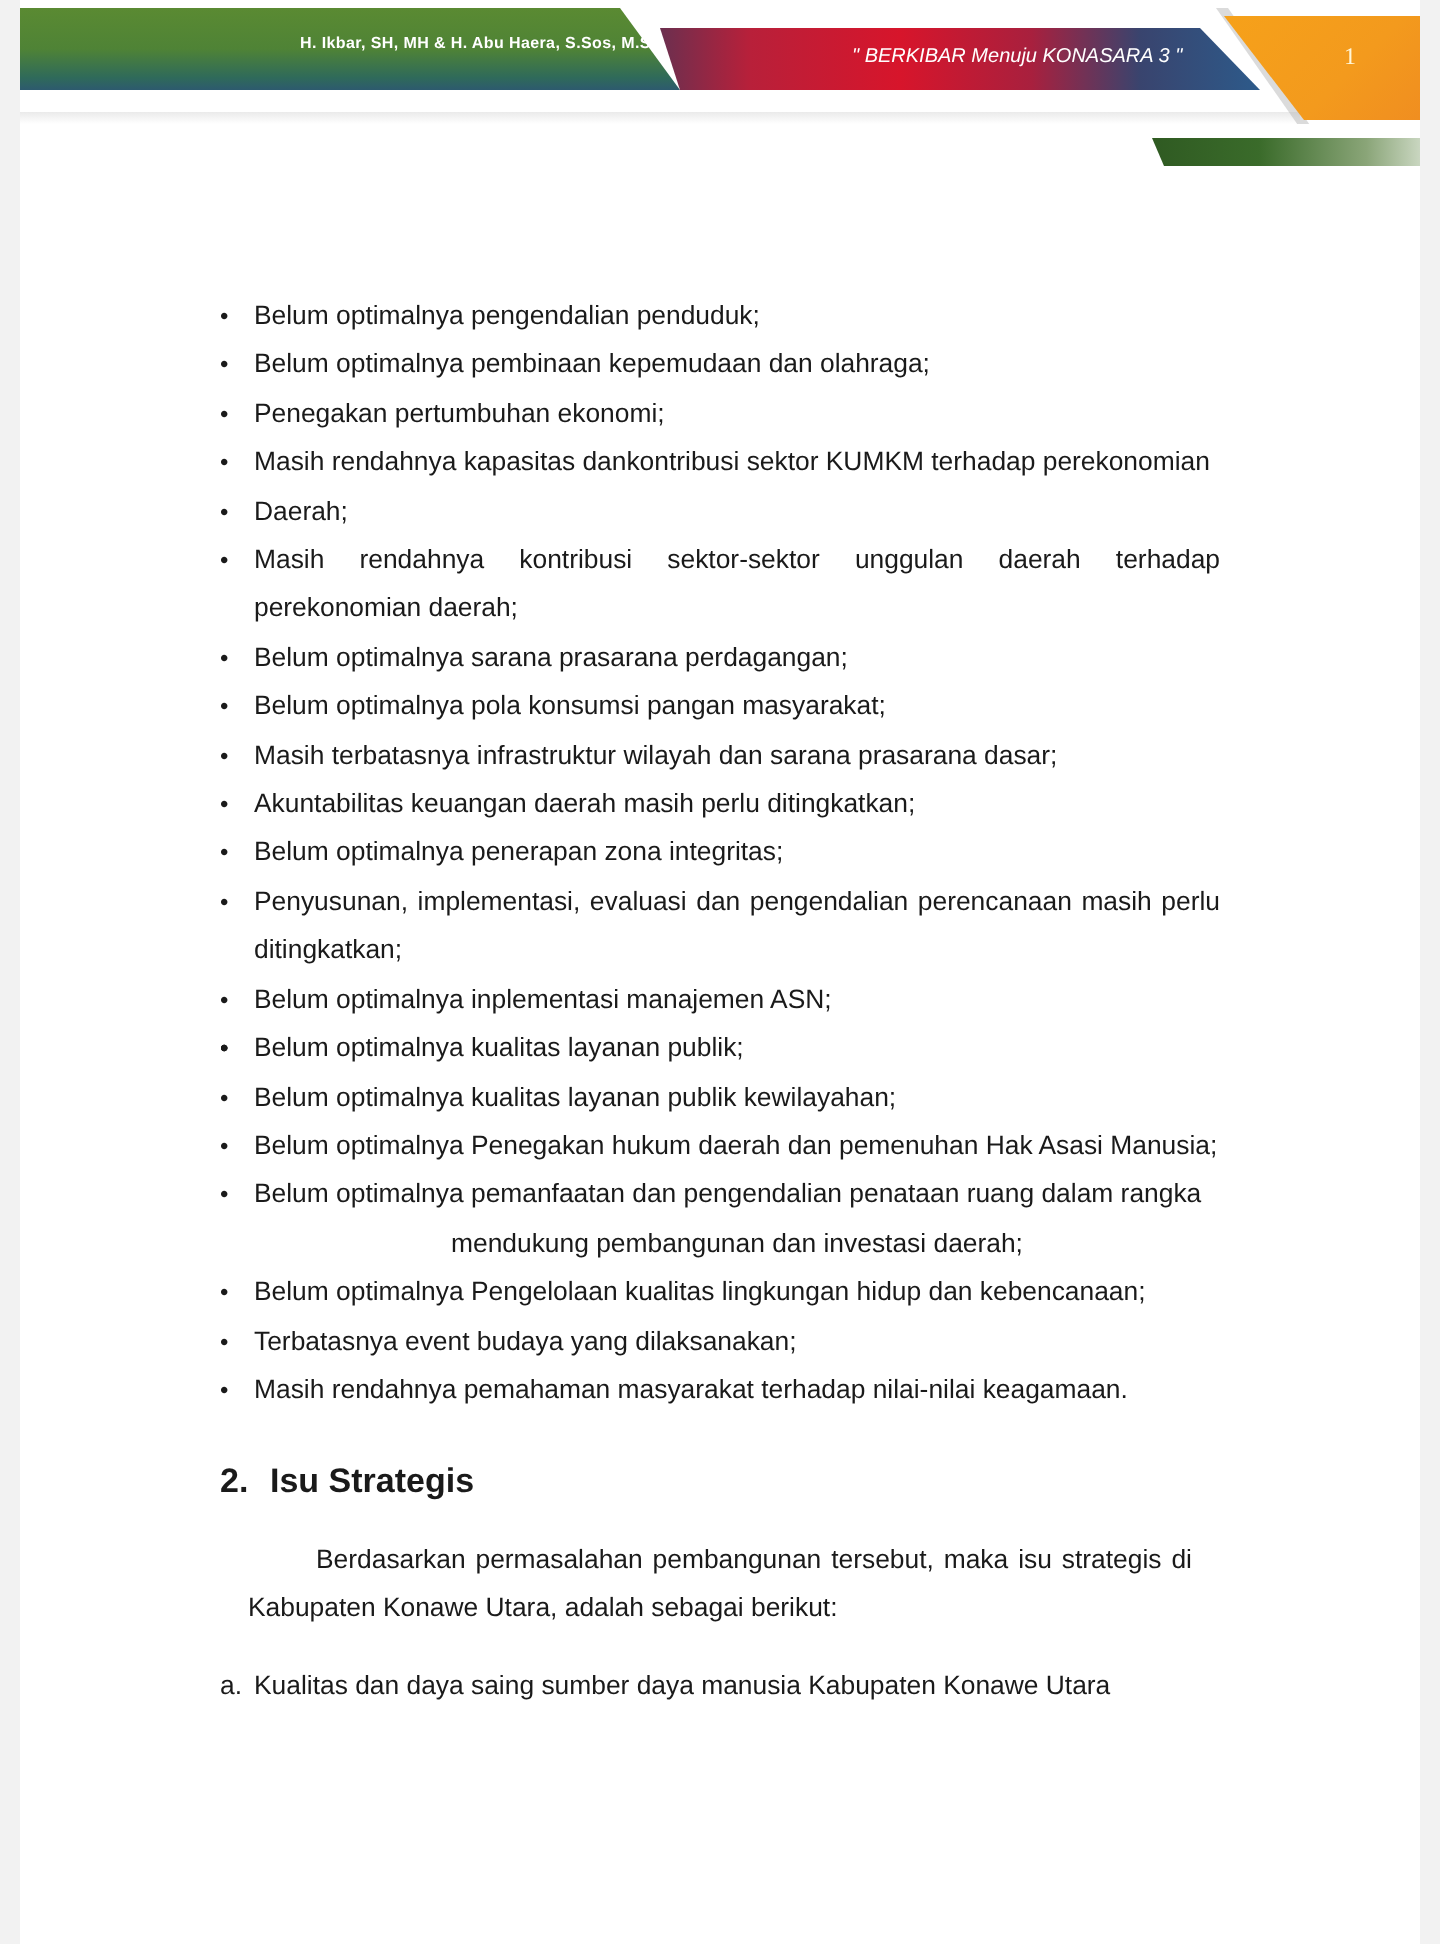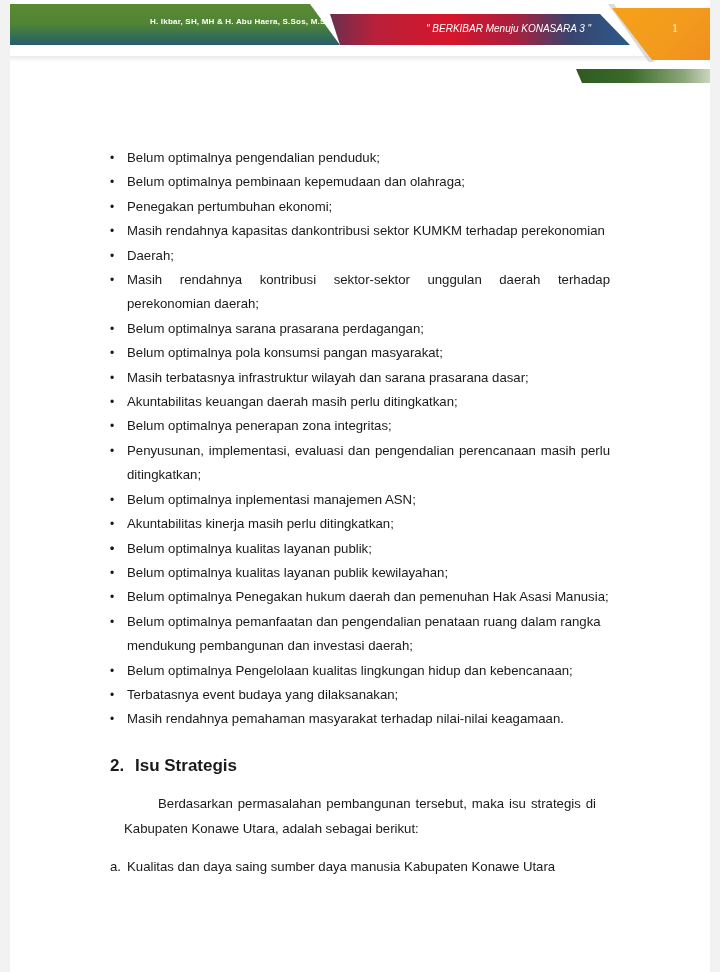--- a/index.html
+++ b/index.html
@@ -57,21 +57,21 @@
   }
   .content {
     position: absolute; left: 110px; top: 146px; width: 500px;
     font-size: 13.2px; color: #1a1a1a; line-height: 24.4px;
   }
   ul.issues { list-style: none; margin: 0; padding: 0; }
   ul.issues li { position: relative; padding-left: 17px; text-align: justify; }
   ul.issues li .bullet {
     position: absolute; left: 0; top: 0; width: 10px; text-align: left; font-size: 12px;
   }
-  .cont { padding-left: 17px; }
+  .cont { padding-left: 17px; text-align: center; }
   h2.section {
     margin: 22px 0 0 0; font-size: 17px; font-weight: bold; line-height: 24.4px;
   }
   h2.section .num { display: inline-block; width: 25px; }
   p.para { margin: 14px; text-indent: 34px; text-align: justify; line-height: 24.4px; }
   p.item-a { margin: 0; line-height: 24.4px; }
   p.item-a .lbl { display: inline-block; width: 17px; }
   .right-edge { position: absolute; right: 0; top: 0; width: 10px; height: 972px; background: #f2f2f2; }
 </style>
 </head>
@@ -99,21 +99,21 @@
       <li><span class="bullet">•</span><span>Masih rendahnya kapasitas dankontribusi sektor KUMKM terhadap perekonomian</span></li>
       <li><span class="bullet">•</span><span>Daerah;</span></li>
       <li><span class="bullet">•</span><span>Masih rendahnya kontribusi sektor-sektor unggulan daerah terhadap perekonomian daerah;</span></li>
       <li><span class="bullet">•</span><span>Belum optimalnya sarana prasarana perdagangan;</span></li>
       <li><span class="bullet">•</span><span>Belum optimalnya pola konsumsi pangan masyarakat;</span></li>
       <li><span class="bullet">•</span><span>Masih terbatasnya infrastruktur wilayah dan sarana prasarana dasar;</span></li>
       <li><span class="bullet">•</span><span>Akuntabilitas keuangan daerah masih perlu ditingkatkan;</span></li>
       <li><span class="bullet">•</span><span>Belum optimalnya penerapan zona integritas;</span></li>
       <li><span class="bullet">•</span><span>Penyusunan, implementasi, evaluasi dan pengendalian perencanaan masih perlu ditingkatkan;</span></li>
       <li><span class="bullet">•</span><span>Belum optimalnya inplementasi manajemen ASN;</span></li>
-      <li><span class="bullet">•</span><span>Akuntabilitas kinerja masih perlu ditingkatkan;</span></li>
+      <li><span class="bullet">•</span></li>
       <li><span class="bullet">•</span></li>
       <li><span class="bullet">•</span><span>Belum optimalnya kualitas layanan publik;</span></li>
       <li><span class="bullet">•</span><span>Belum optimalnya kualitas layanan publik kewilayahan;</span></li>
       <li><span class="bullet">•</span><span>Belum optimalnya Penegakan hukum daerah dan pemenuhan Hak Asasi Manusia;</span></li>
       <li><span class="bullet">•</span><span>Belum optimalnya pemanfaatan dan pengendalian penataan ruang dalam rangka</span></li>
       <div class="cont">mendukung pembangunan dan investasi daerah;</div>
       <li><span class="bullet">•</span><span>Belum optimalnya Pengelolaan kualitas lingkungan hidup dan kebencanaan;</span></li>
       <li><span class="bullet">•</span><span>Terbatasnya event budaya yang dilaksanakan;</span></li>
       <li><span class="bullet">•</span><span>Masih rendahnya pemahaman masyarakat terhadap nilai-nilai keagamaan.</span></li>
     </ul>

